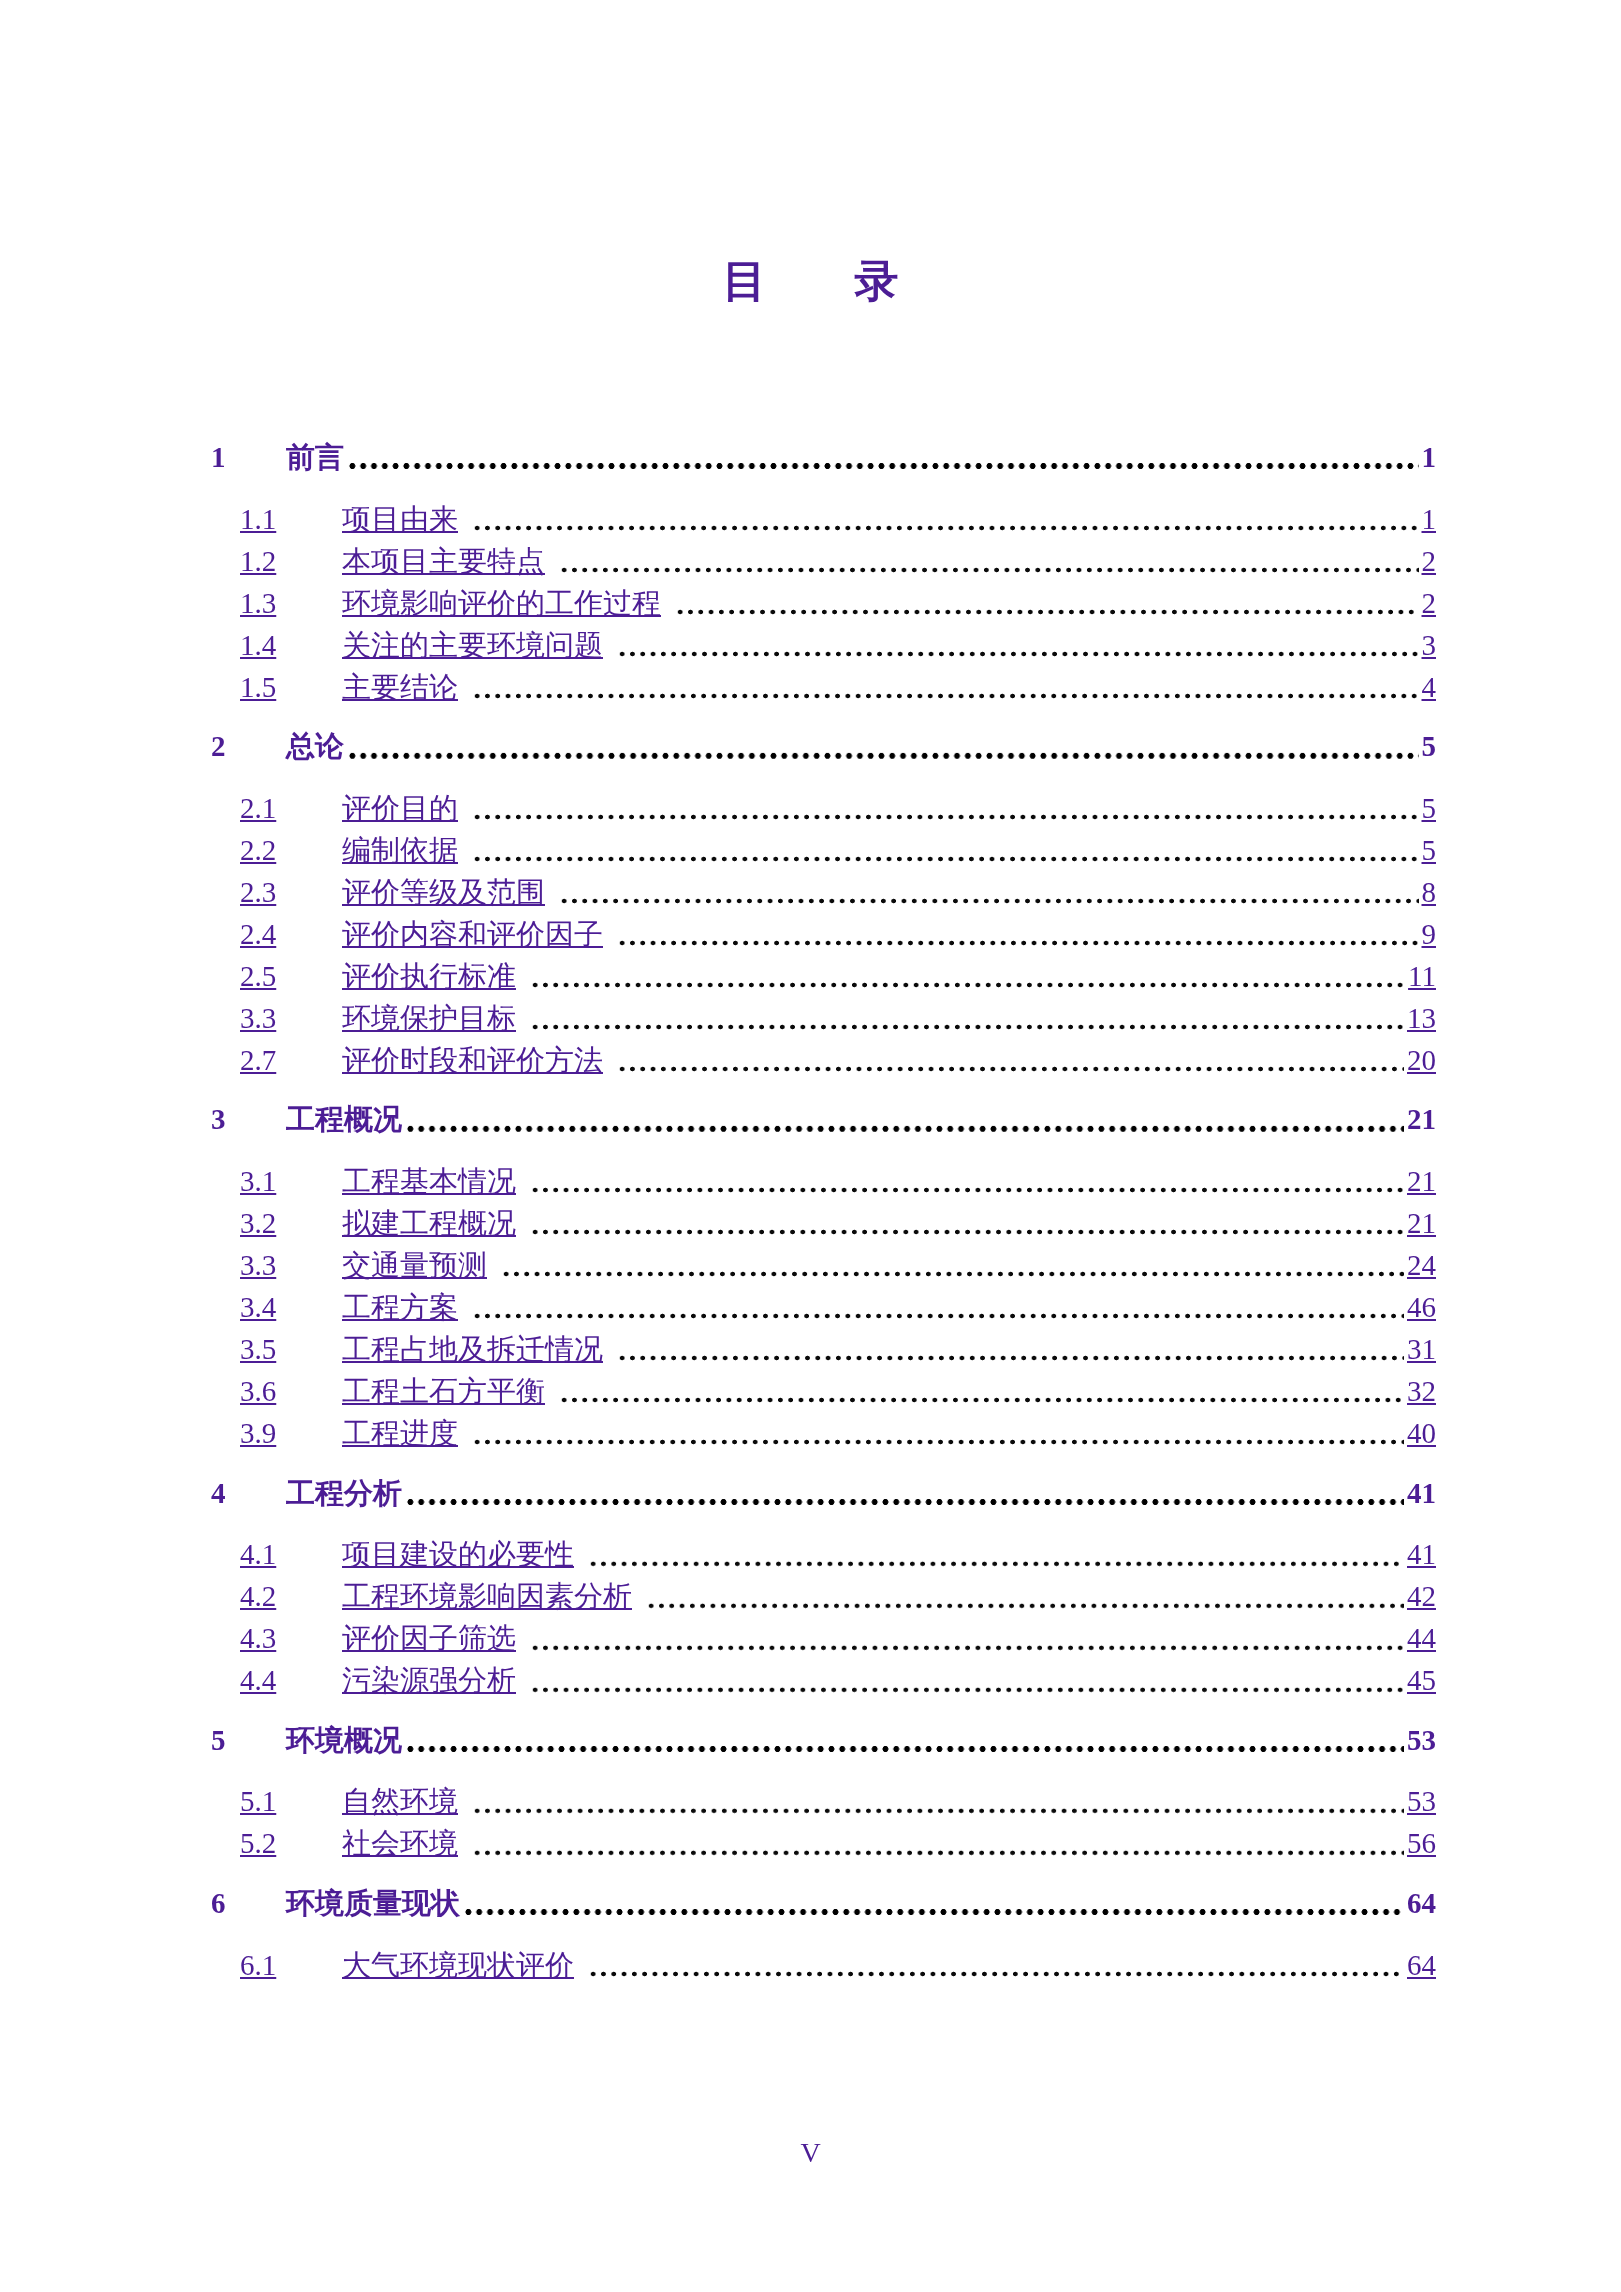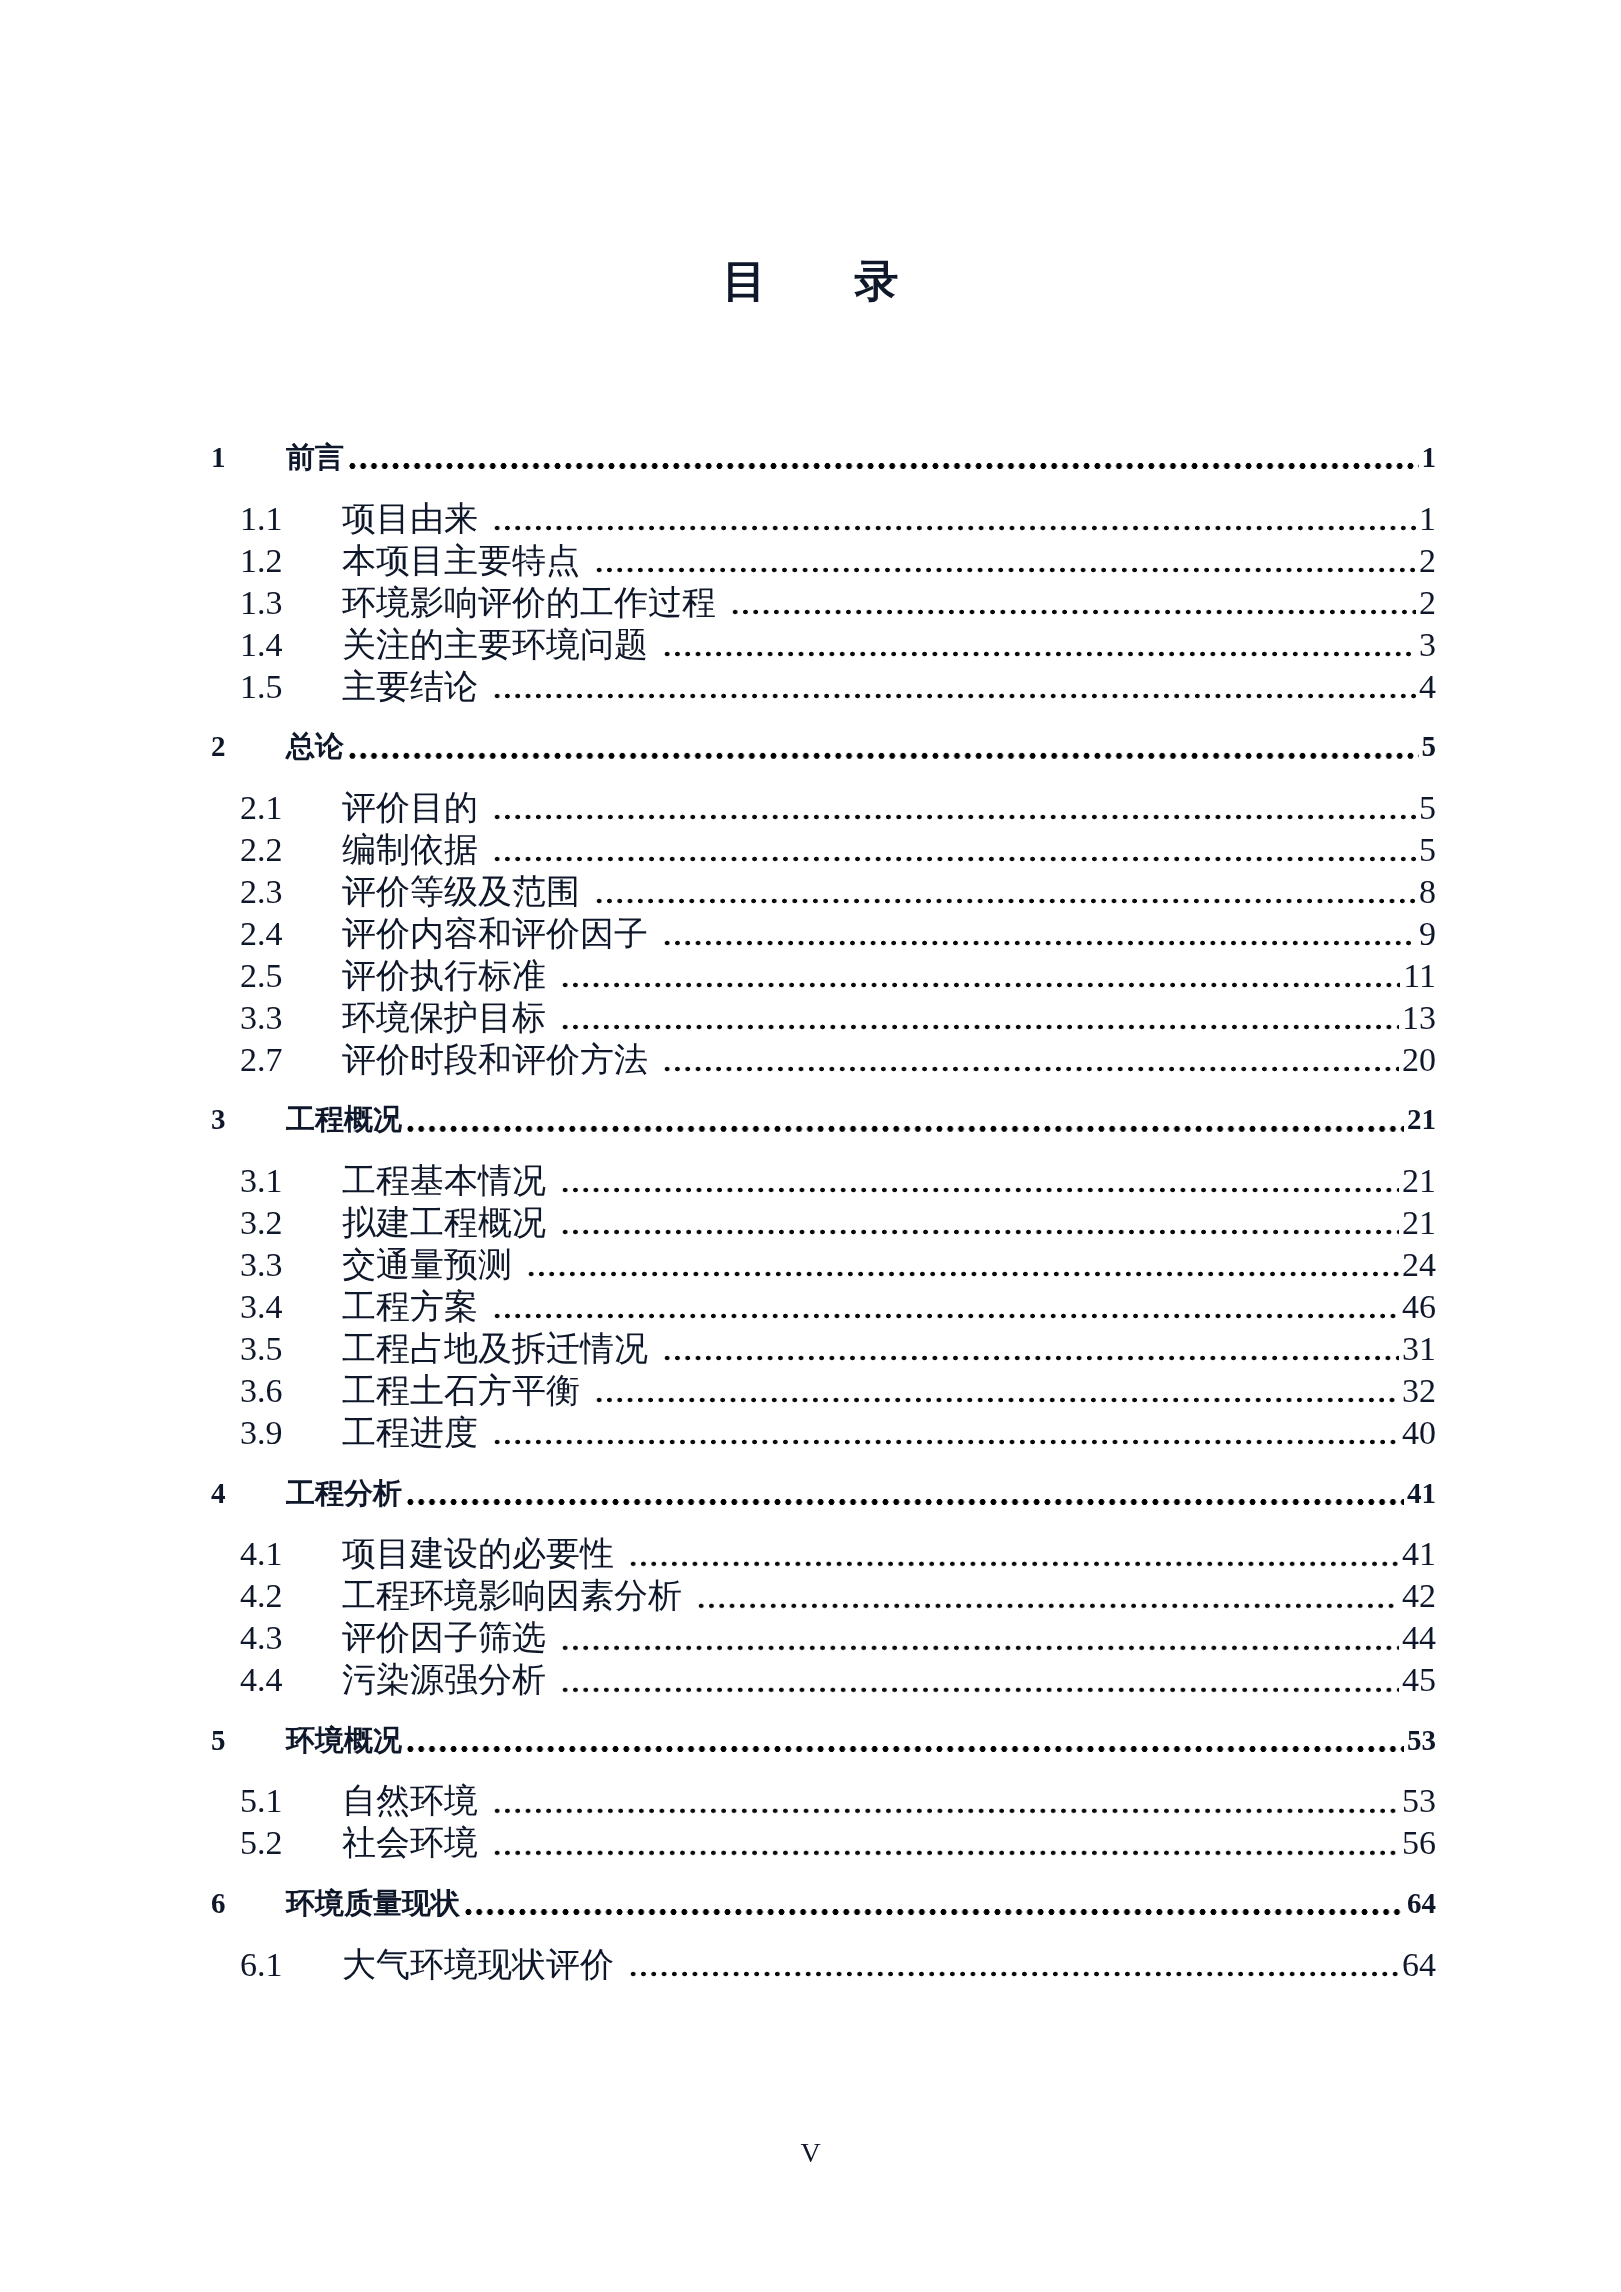--- a/index.html
+++ b/index.html
@@ -41,22 +41,23 @@
     white-space: nowrap;
   }
   .toc-row.level1 {
     font-weight: bold;
     font-size: 29px;
     margin-top: 17.6px;
     margin-bottom: 19.6px;
   }
   .toc-row.level1:first-child { margin-top: 0; }
   .toc-row.level2 {
-    font-size: 34px;
+    font-size: 29px;
     padding-left: 29px;
+    text-decoration: underline;
   }
 
   .toc-num { flex: 0 0 auto; }
   .level1 .toc-num { width: 66px; }
   .level2 .toc-num { width: 93px; }
 
   .toc-title { flex: 0 0 auto; margin-left: 9px; }
 
   .toc-leader {
     flex: 1 1 auto;
@@ -83,21 +84,21 @@
     left: 0;
     width: 100%;
     text-align: center;
     font-size: 28px;
     line-height: 39px;
   }
 </style>
 </head>
 <body>
 
-<div class="page" style="color: #0f172a; background: rgb(255, 255, 255);">
+<div class="page" style="color: #4c1d95; background: rgb(255, 255, 255);">
 
   <h1 class="doc-title">目　　录</h1>
 
   <div class="toc">
   <div class="toc-row level1">
     <span class="toc-num">1</span>
     <span class="toc-title">前言</span>
     <span class="toc-leader"></span>
     <span class="toc-page">1</span>
   </div>

